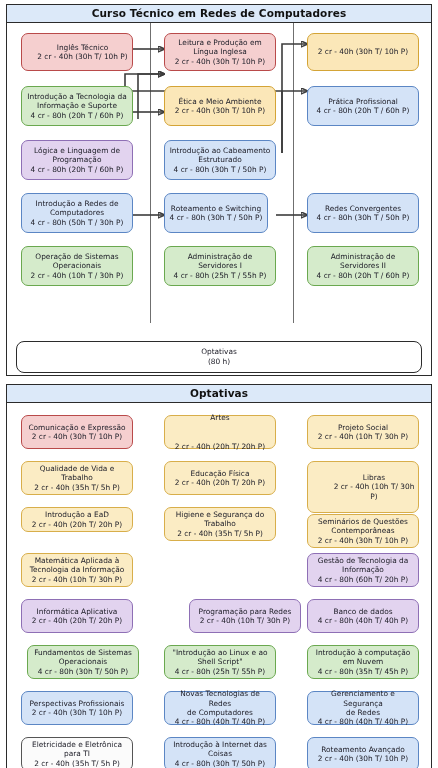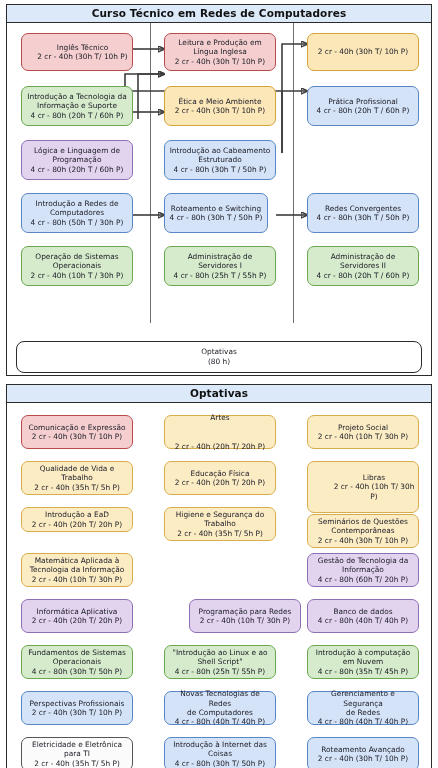--- a/index.html
+++ b/index.html
@@ -248,21 +248,21 @@
         </div>
         <div class="box c-yellow2" style="left: 14px; top: 150px; width: 112px; height: 34px;">
           <span class="t">Matemática Aplicada à
 Tecnologia da Informação</span>
           <span class="h">2 cr - 40h (10h T/ 30h P)</span>
         </div>
         <div class="box c-purple" style="left: 14px; top: 196px; width: 112px; height: 34px;">
           <span class="t">Informática Aplicativa</span>
           <span class="h">2 cr - 40h (20h T/ 20h P)</span>
         </div>
-        <div class="box c-green" style="left: 14px; top: 242px; width: 112px; height: 34px; justify-content: space-between;">
+        <div class="box c-green" style="left: 20px; top: 242px; width: 112px; height: 34px; justify-content: space-between;">
           <span class="t">Fundamentos de Sistemas
 Operacionais</span>
           <span class="h">4 cr - 80h (30h T/ 50h P)</span>
         </div>
         <div class="box c-blue" style="left: 14px; top: 288px; width: 112px; height: 34px;">
           <span class="t">Perspectivas Profissionais</span>
           <span class="h">2 cr - 40h (30h T/ 10h P)</span>
         </div>
         <div class="box c-gray" style="left: 14px; top: 334px; width: 112px; height: 34px;">
           <span class="t">Eletricidade e Eletrônica

